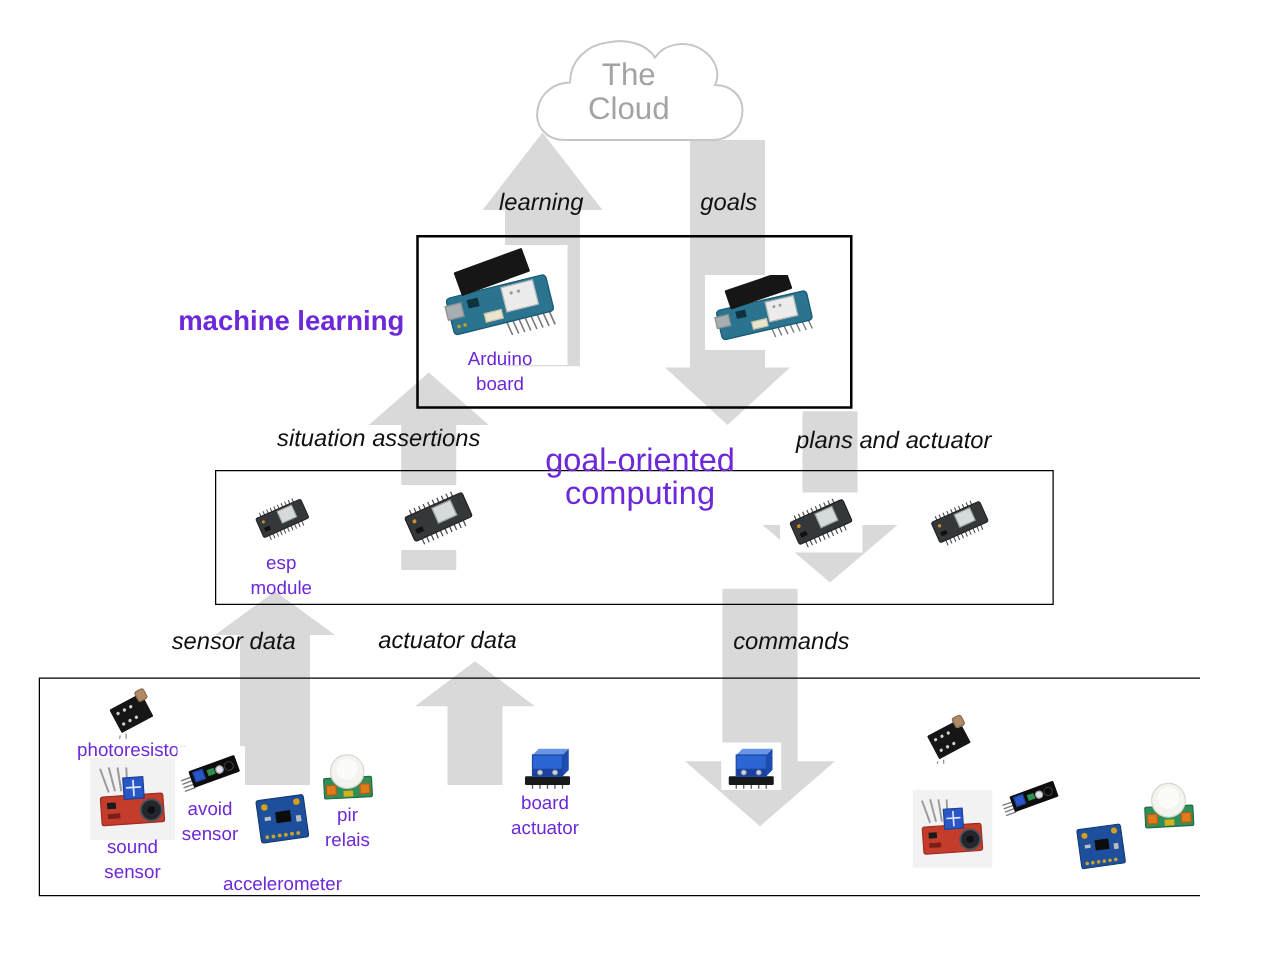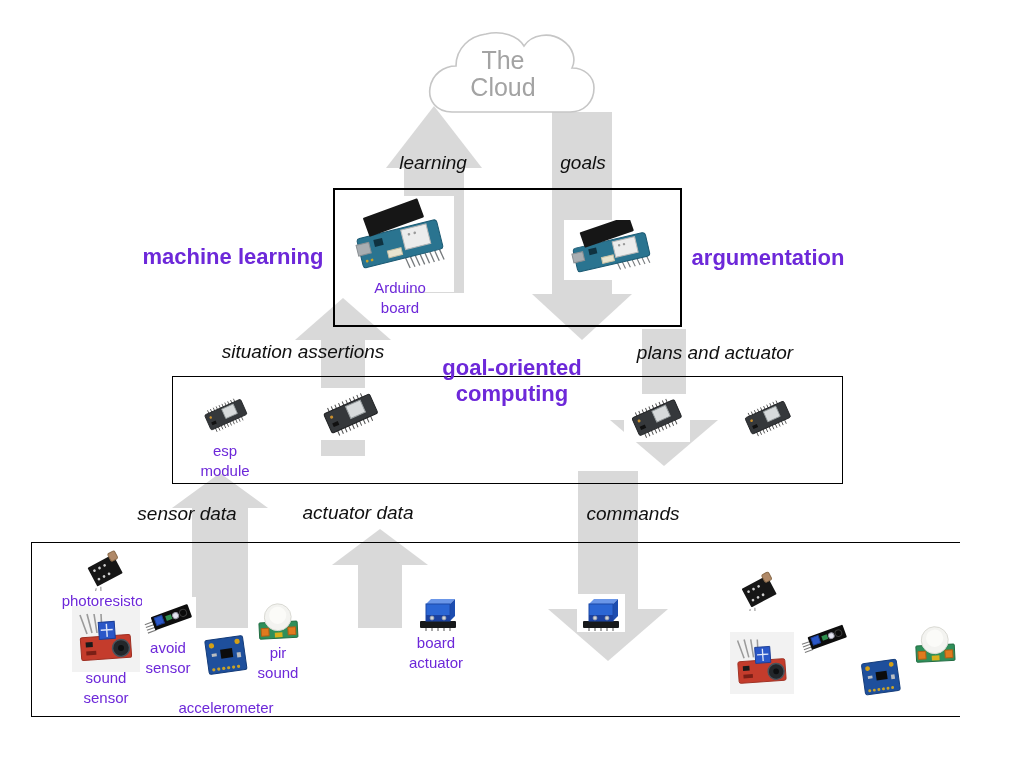--- a/index.html
+++ b/index.html
@@ -12,21 +12,21 @@
   #stage{
     position:relative;width:960px;height:768px;background:#fff;overflow:hidden;
     font-family:"Liberation Sans",sans-serif;
   }
   .shaft{position:absolute;background:var(--arrow-color);}
   .head{position:absolute;width:0;height:0;}
   .frame{position:absolute;background:transparent;box-sizing:border-box;}
   .lbl{position:absolute;transform:translate(-50%,-50%);white-space:pre-line;text-align:center;color:#6d28d9;}
   .flow{font-style:italic;font-size:19px;color:#101010;}
   .side{font-weight:bold;font-size:22px;}
-  .boxtitle{font-weight:bold;font-size:22px;line-height:26px;}
+  .boxtitle{font-weight:normal;font-size:26px;line-height:26px;}
   .dev{font-size:15px;line-height:20px;}
   .cloudlbl{font-size:25px;line-height:27px;color:var(--cloud-text);}
   .device{position:absolute;}
   .device svg{display:block;width:100%;height:100%;}
   .photobg{background:#fff;}
 </style>
 </head>
 <body>
 
 <div id="stage">
@@ -81,21 +81,20 @@
   <div class="lbl cloudlbl" style="left:503px;top:74px;">The
 Cloud</div>
 
   <div class="frame" style="left:333px;top:188px;width:349px;height:139px;border:2px solid var(--box-border);"></div>
   <div class="frame" style="left:172px;top:376px;width:671px;height:108px;border:1.5px solid var(--box-border);"></div>
   <div class="frame" style="left:31px;top:542px;width:966px;height:175px;border:1.5px solid var(--box-border);"></div>
 
   <div class="lbl flow" style="left:433px;top:163px;">learning</div>
   <div class="lbl flow" style="left:583px;top:163px;">goals</div>
   <div class="lbl side" style="left:233px;top:257px;">machine learning</div>
-  <div class="lbl side" style="left:768px;top:258px;">argumentation</div>
   <div class="lbl flow" style="left:303px;top:352px;">situation assertions</div>
   <div class="lbl flow" style="left:715px;top:353px;">plans and actuator</div>
   <div class="lbl boxtitle" style="left:512px;top:381px;">goal-oriented
 computing</div>
   <div class="lbl flow" style="left:187px;top:514px;">sensor data</div>
   <div class="lbl flow" style="left:358px;top:513px;">actuator data</div>
   <div class="lbl flow" style="left:633px;top:514px;">commands</div>
 
   <div class="device photobg" style="left:344px;top:196px;width:110px;height:96px;">
     <svg viewBox="0 0 110 96">
@@ -371,21 +370,21 @@
         <rect x="6" y="23" width="40" height="17" rx="1" fill="#2f8f5a" stroke="#1f6b40"></rect>
         <rect x="8" y="29" width="8" height="8" fill="#e07a1f" stroke="#b35e12"></rect>
         <rect x="36" y="29" width="8" height="8" fill="#e07a1f" stroke="#b35e12"></rect>
         <rect x="22" y="34" width="8" height="5" fill="#d9b01c"></rect>
         <circle cx="26" cy="18" r="14" fill="#f3f3f0" stroke="#d8d8d2"></circle>
         <circle cx="26" cy="16" r="9" fill="#fbfbf8"></circle>
       </g>
     </svg>
   </div>
   <div class="lbl dev" style="left:278px;top:663px;">pir
-sound</div>
+relais</div>
 
   <div class="device photobg" style="left:414px;top:594px;width:48px;height:38px;">
     <svg viewBox="0 0 48 38">
       <g stroke="#555" stroke-width="1">
           <line x1="12" y1="33" x2="12" y2="37"></line>
           <line x1="18" y1="33" x2="18" y2="37"></line>
           <line x1="24" y1="33" x2="24" y2="37"></line>
           <line x1="30" y1="33" x2="30" y2="37"></line>
           <line x1="36" y1="33" x2="36" y2="37"></line>
         </g>

